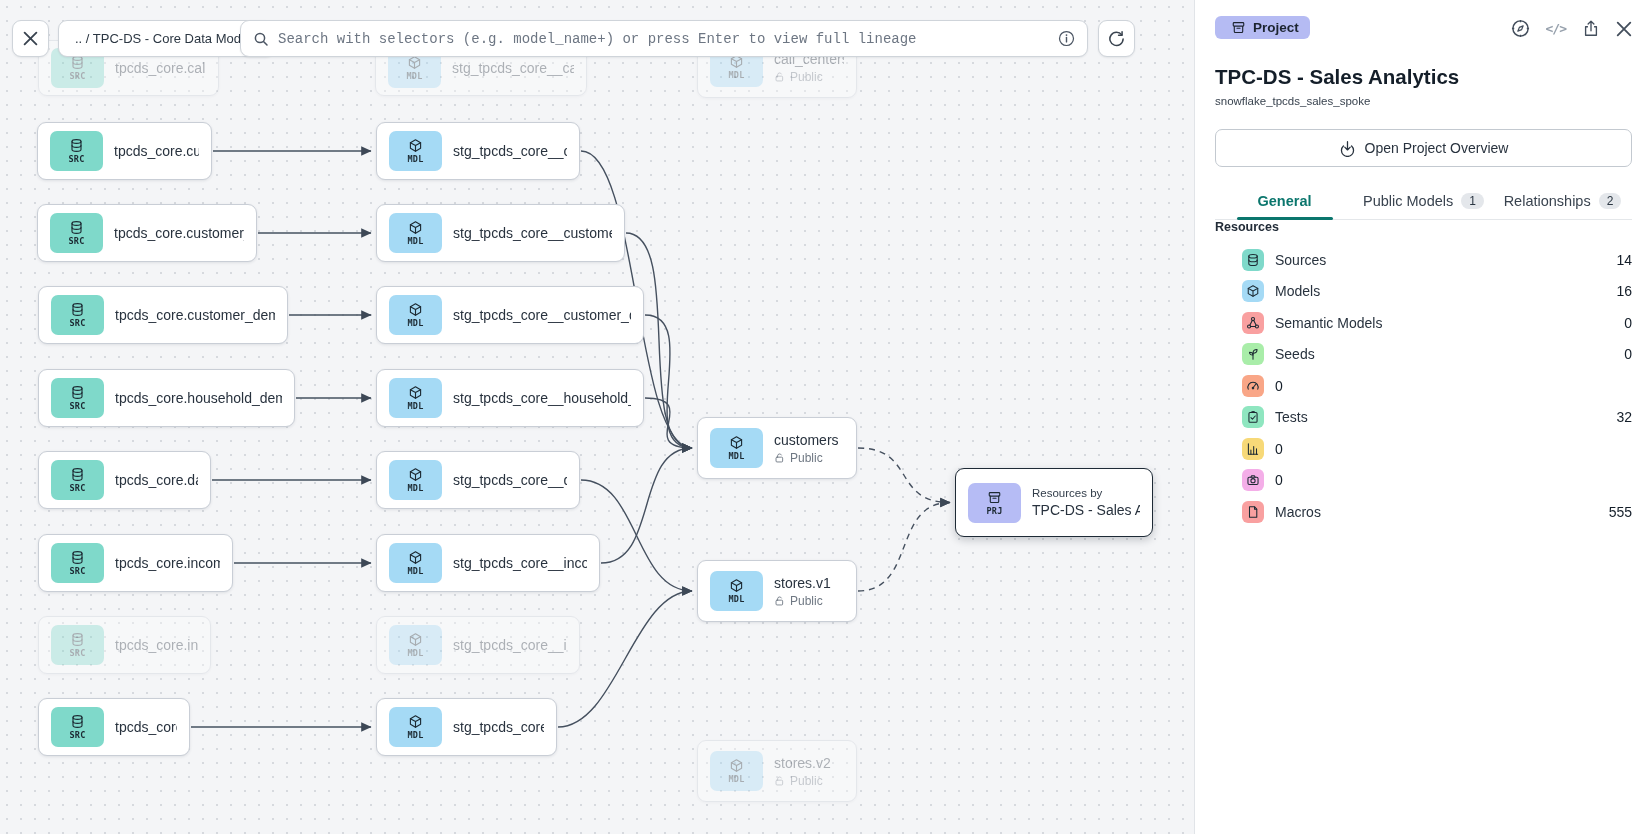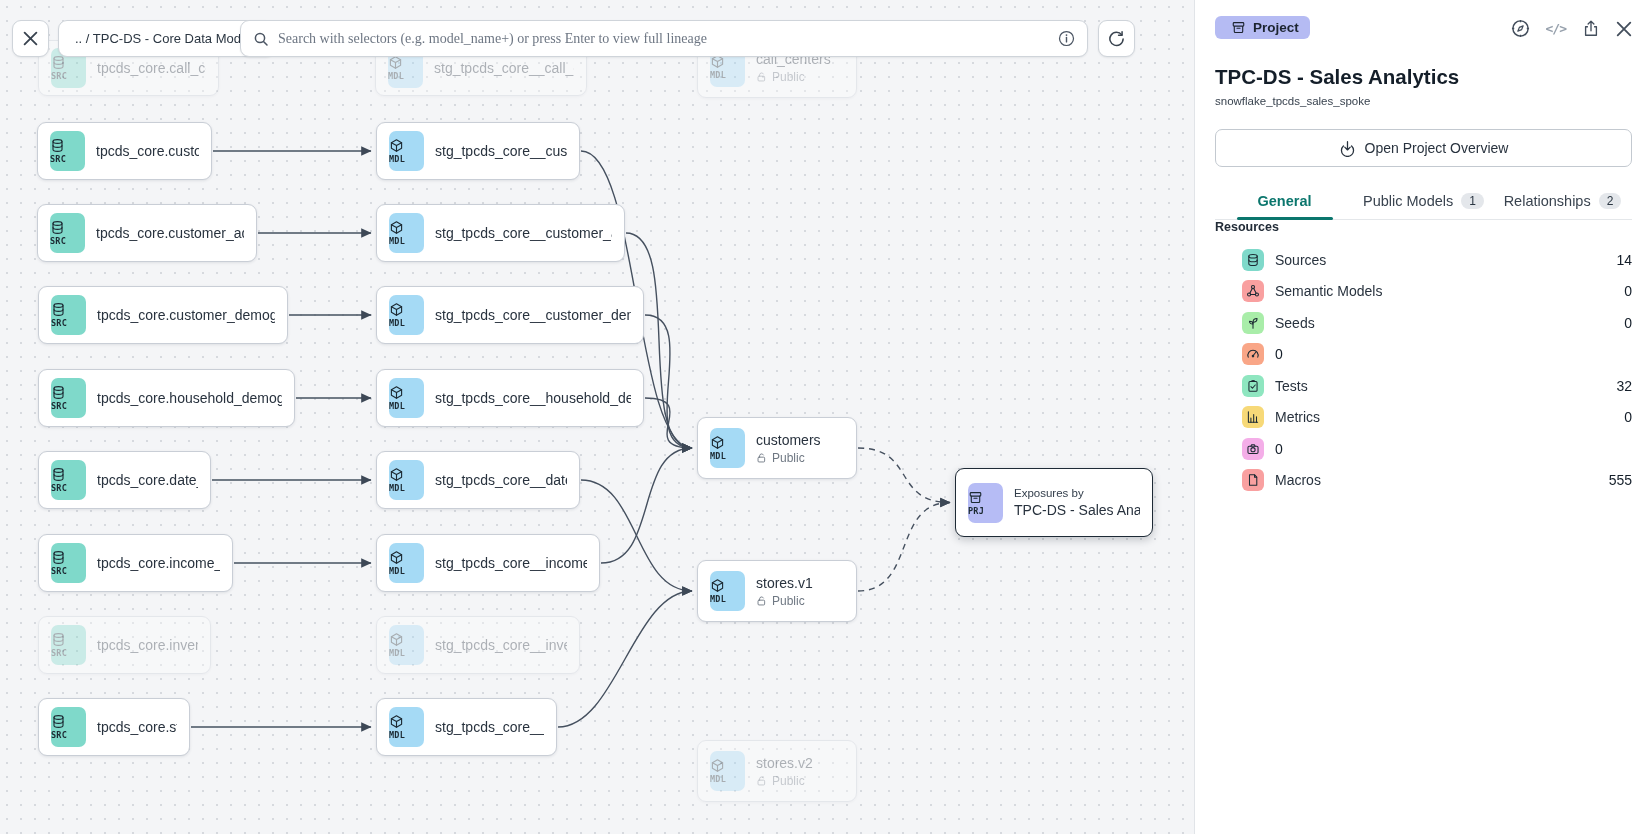--- a/index.html
+++ b/index.html
@@ -22,22 +22,22 @@
   .node {
     position:absolute; z-index:2; background:#fff;
     border:1px solid #c9ced6; border-radius:9px;
     box-shadow:0 1px 3px rgba(30,40,55,.10);
     display:flex; align-items:center; gap:11px; padding:0 12px;
     cursor:pointer;
   }
   .node.prj { border:1.6px solid #1e2a36; box-shadow:0 3px 8px rgba(20,28,40,.22); }
   .node.faded { opacity:.35; }
   .nbadge {
-    flex:0 0 auto; width:35px; height:40px; border-radius:7px;
-    display:flex; flex-direction:column; align-items:flex-start; justify-content:center; gap:1px;
+    flex:0 0 auto; width:53px; height:40px; border-radius:7px;
+    display:flex; flex-direction:column; align-items:center; justify-content:center; gap:1px;
   }
   .nbadge .btxt { font-family:"DejaVu Sans Mono", monospace; font-size:8.5px; font-weight:700; color:#1c2a33; letter-spacing:.2px; }
   .nbadge svg { display:block; }
   .nbadge.src { background:#7fd9ca; }
   .nbadge.mdl { background:#a5daf5; }
   .nbadge.prj { background:#b6bcf5; }
   .nlabel { font-size:14px; color:#28323e; white-space:nowrap; overflow:hidden; }
   .nsub { display:flex; align-items:center; gap:4px; font-size:12px; color:#6f7883; margin-top:3px; }
   .nsub svg { display:block; }
   .prj .ntop { font-size:11.5px; color:#323d4a; margin-bottom:3px; }
@@ -47,21 +47,21 @@
   .topbar { position:absolute; left:0; top:0; width:1194px; z-index:20; }
   .chip {
     position:absolute; background:#fff; border:1px solid #cfd4da; border-radius:9px;
     box-shadow:0 1px 2px rgba(30,40,55,.08); display:flex; align-items:center; justify-content:center;
   }
   .iconbtn { width:37px; height:37px; cursor:pointer; color:#39434f; }
   .crumb { height:37px; padding:0 16px; font-size:13px; color:#2b3642; cursor:pointer; }
   .searchbar { left:240px; top:20px; width:848px; height:37px; padding:0 12px; gap:9px; justify-content:flex-start; }
   .searchbar input {
     flex:1; border:none; outline:none; font-size:14px; color:#4c1d95;
-    font-family:Liberation Serif, serif; background:transparent;
+    font-family:Liberation Mono, monospace; background:transparent;
   }
   .searchbar input::placeholder { color:#6d7683; }
 
   
   .panel {
     position:absolute; left:1194px; top:0; width:454px; height:834px; z-index:30;
     background:#fff; border-left:1px solid #e1e4e8; padding:16px 16px 0 20px;
   }
   .phead { display:flex; align-items:flex-start; justify-content:space-between; }
   .pchip {
@@ -466,21 +466,21 @@
           <span>
             <svg width="15" height="15" viewBox="0 0 20 20" fill="none" stroke="#1c2a33" stroke-width="1.5" stroke-linecap="round" stroke-linejoin="round">
               <rect x="3" y="3.5" width="14" height="4.6" rx="1.2"></rect>
               <path d="M4.4 8.1 L4.4 15.2 a1.4 1.4 0 0 0 1.4 1.4 L14.2 16.6 a1.4 1.4 0 0 0 1.4 -1.4 L15.6 8.1"></path>
               <path d="M8 11 L12 11"></path>
             </svg>
           </span>
           <span class="btxt">PRJ</span>
         </div>
         <div style="min-width:0">
-          <div class="ntop">Exposures by</div>
+          <div class="ntop">Resources by</div>
           <div class="nlabel">TPC-DS - Sales Analytics</div>
         </div>
       </div>
     </div>
 </div>
 
 <div class="topbar">
   <div class="chip iconbtn" style="left:12px; top:20px;">
     <svg width="15" height="15" viewBox="0 0 14 14">
         <path d="M1.5 1.5 L12.5 12.5 M12.5 1.5 L1.5 12.5" stroke="#39434f" stroke-width="1.7" stroke-linecap="round"></path>
@@ -574,20 +574,30 @@
           <svg width="14" height="14" viewBox="0 0 20 20" fill="none" stroke="#1c2a33" stroke-width="1.5" stroke-linecap="round" stroke-linejoin="round">
             <ellipse cx="10" cy="4.6" rx="6" ry="2.5"></ellipse>
             <path d="M4 4.6 L4 15.4 a6 2.5 0 0 0 12 0 L16 4.6"></path>
             <path d="M4 10 a6 2.5 0 0 0 12 0"></path>
           </svg>
         </span>
         <span class="rlabel">Sources</span>
         <span class="rcount">14</span>
       </div>
       <div class="rrow">
+        <span class="ricon" style="background:#a5daf5">
+          <svg width="14" height="14" viewBox="0 0 20 20" fill="none" stroke="#1c2a33" stroke-width="1.5" stroke-linecap="round" stroke-linejoin="round">
+            <path d="M10 2.4 L16.8 6.2 L16.8 13.8 L10 17.6 L3.2 13.8 L3.2 6.2 Z"></path>
+            <path d="M3.2 6.2 L10 10 L16.8 6.2 M10 10 L10 17.6"></path>
+          </svg>
+        </span>
+        <span class="rlabel">Models</span>
+        <span class="rcount">16</span>
+      </div>
+      <div class="rrow">
         <span class="ricon" style="background:#f9a0a0">
           <svg width="14" height="14" viewBox="0 0 20 20" fill="none" stroke="#1c2a33" stroke-width="1.5" stroke-linecap="round" stroke-linejoin="round">
             <circle cx="10" cy="4.4" r="2.2"></circle>
             <circle cx="4.4" cy="15" r="2.2"></circle>
             <circle cx="15.6" cy="15" r="2.2"></circle>
             <path d="M8.9 6.3 L5.5 13.1 M11.1 6.3 L14.5 13.1 M6.6 15 L13.4 15"></path>
           </svg>
         </span>
         <span class="rlabel">Semantic Models</span>
         <span class="rcount">0</span>
@@ -624,21 +634,20 @@
         <span class="rlabel">Tests</span>
         <span class="rcount">32</span>
       </div>
       <div class="rrow">
         <span class="ricon" style="background:#f7d978">
           <svg width="14" height="14" viewBox="0 0 20 20" fill="none" stroke="#1c2a33" stroke-width="1.5" stroke-linecap="round" stroke-linejoin="round">
             <path d="M3.4 2.5 L3.4 17.5 M3.4 17.5 L16.6 17.5"></path>
             <path d="M7 17.5 L7 11.5 M11 17.5 L11 6.5 M15 17.5 L15 9.5"></path>
           </svg>
         </span>
-        <span class="rlabel">Metrics</span>
         <span class="rcount">0</span>
       </div>
       <div class="rrow">
         <span class="ricon" style="background:#f4aee8">
           <svg width="14" height="14" viewBox="0 0 20 20" fill="none" stroke="#1c2a33" stroke-width="1.5" stroke-linecap="round" stroke-linejoin="round">
             <rect x="2.8" y="6" width="14.4" height="10.4" rx="1.8"></rect>
             <path d="M7 6 L8 3.8 L12 3.8 L13 6"></path>
             <circle cx="10" cy="11" r="3"></circle>
           </svg>
         </span>

